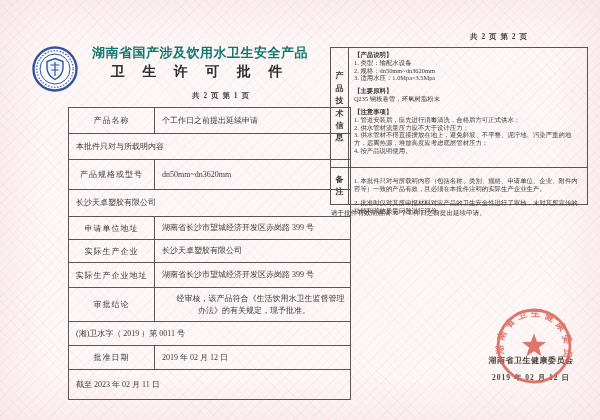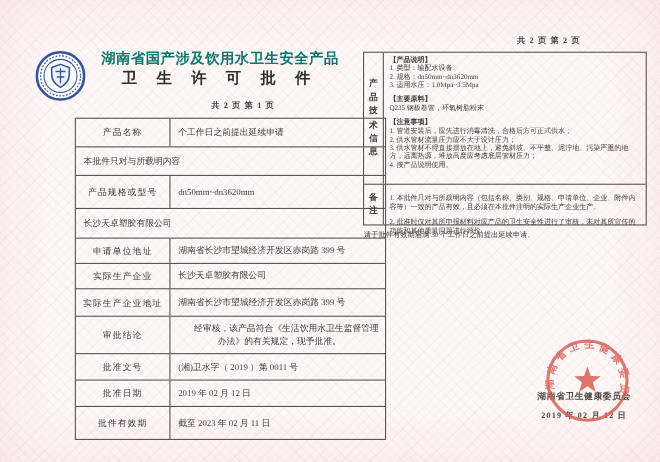--- a/index.html
+++ b/index.html
@@ -94,29 +94,27 @@
     <div class="tlabel">实际生产企业地址</div>
     <div class="tvalue">湖南省长沙市望城经济开发区赤岗路 399 号</div>
   </div>
   <div class="trow" style="height:34px">
     <div class="tlabel">审批结论</div>
     <div class="tvalue indent">
       <p>经审核，该产品符合《生活饮用水卫生监督管理办法》的有关规定，现予批准。</p>
     </div>
   </div>
   <div class="trow" style="height:24px">
-    <div class="tlabel">批准文号</div>
     <div class="tvalue">(湘)卫水字（ 2019 ）第  0011 号</div>
   </div>
   <div class="trow" style="height:24px">
     <div class="tlabel">批准日期</div>
     <div class="tvalue">2019 年 02 月 12 日</div>
   </div>
   <div class="trow" style="height:29px">
-    <div class="tlabel">批件有效期</div>
     <div class="tvalue">截至 2023 年 02 月 11 日</div>
   </div>
 </div>
 
 <div class="abs pageind pageind2">共 2 页  第 2 页</div>
 
 <div class="abs tbl tbl-right">
   <div class="trow rrow1">
     <div class="vlabel">
       <span>产品技术信息</span>

